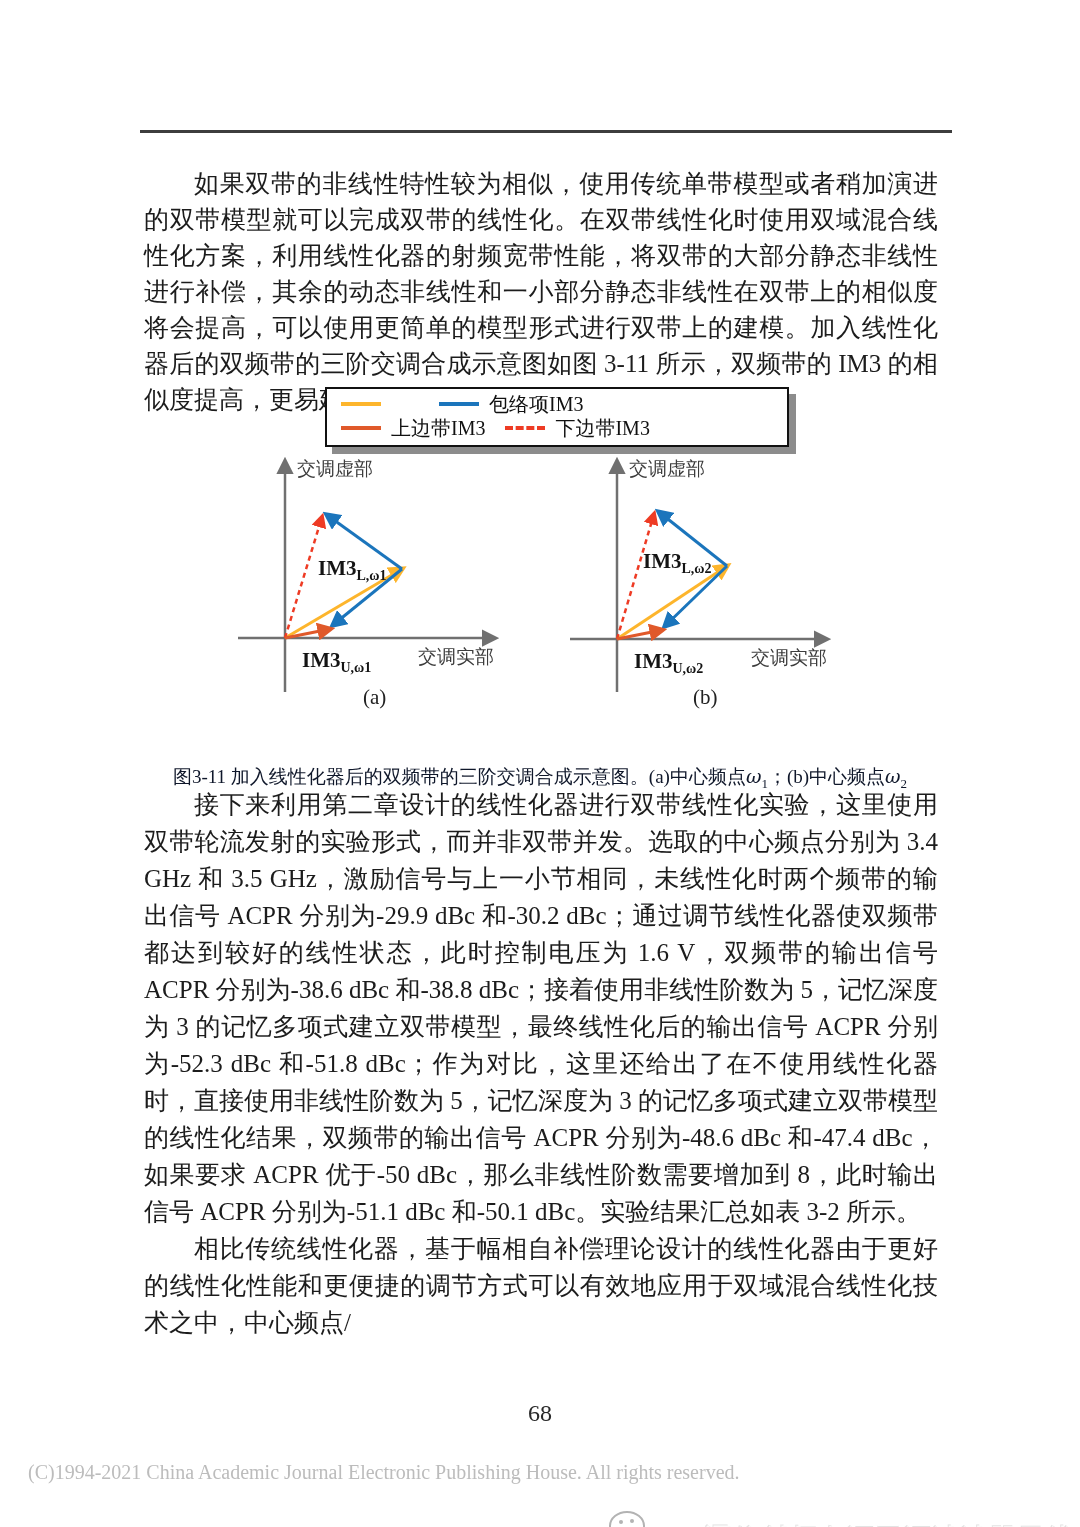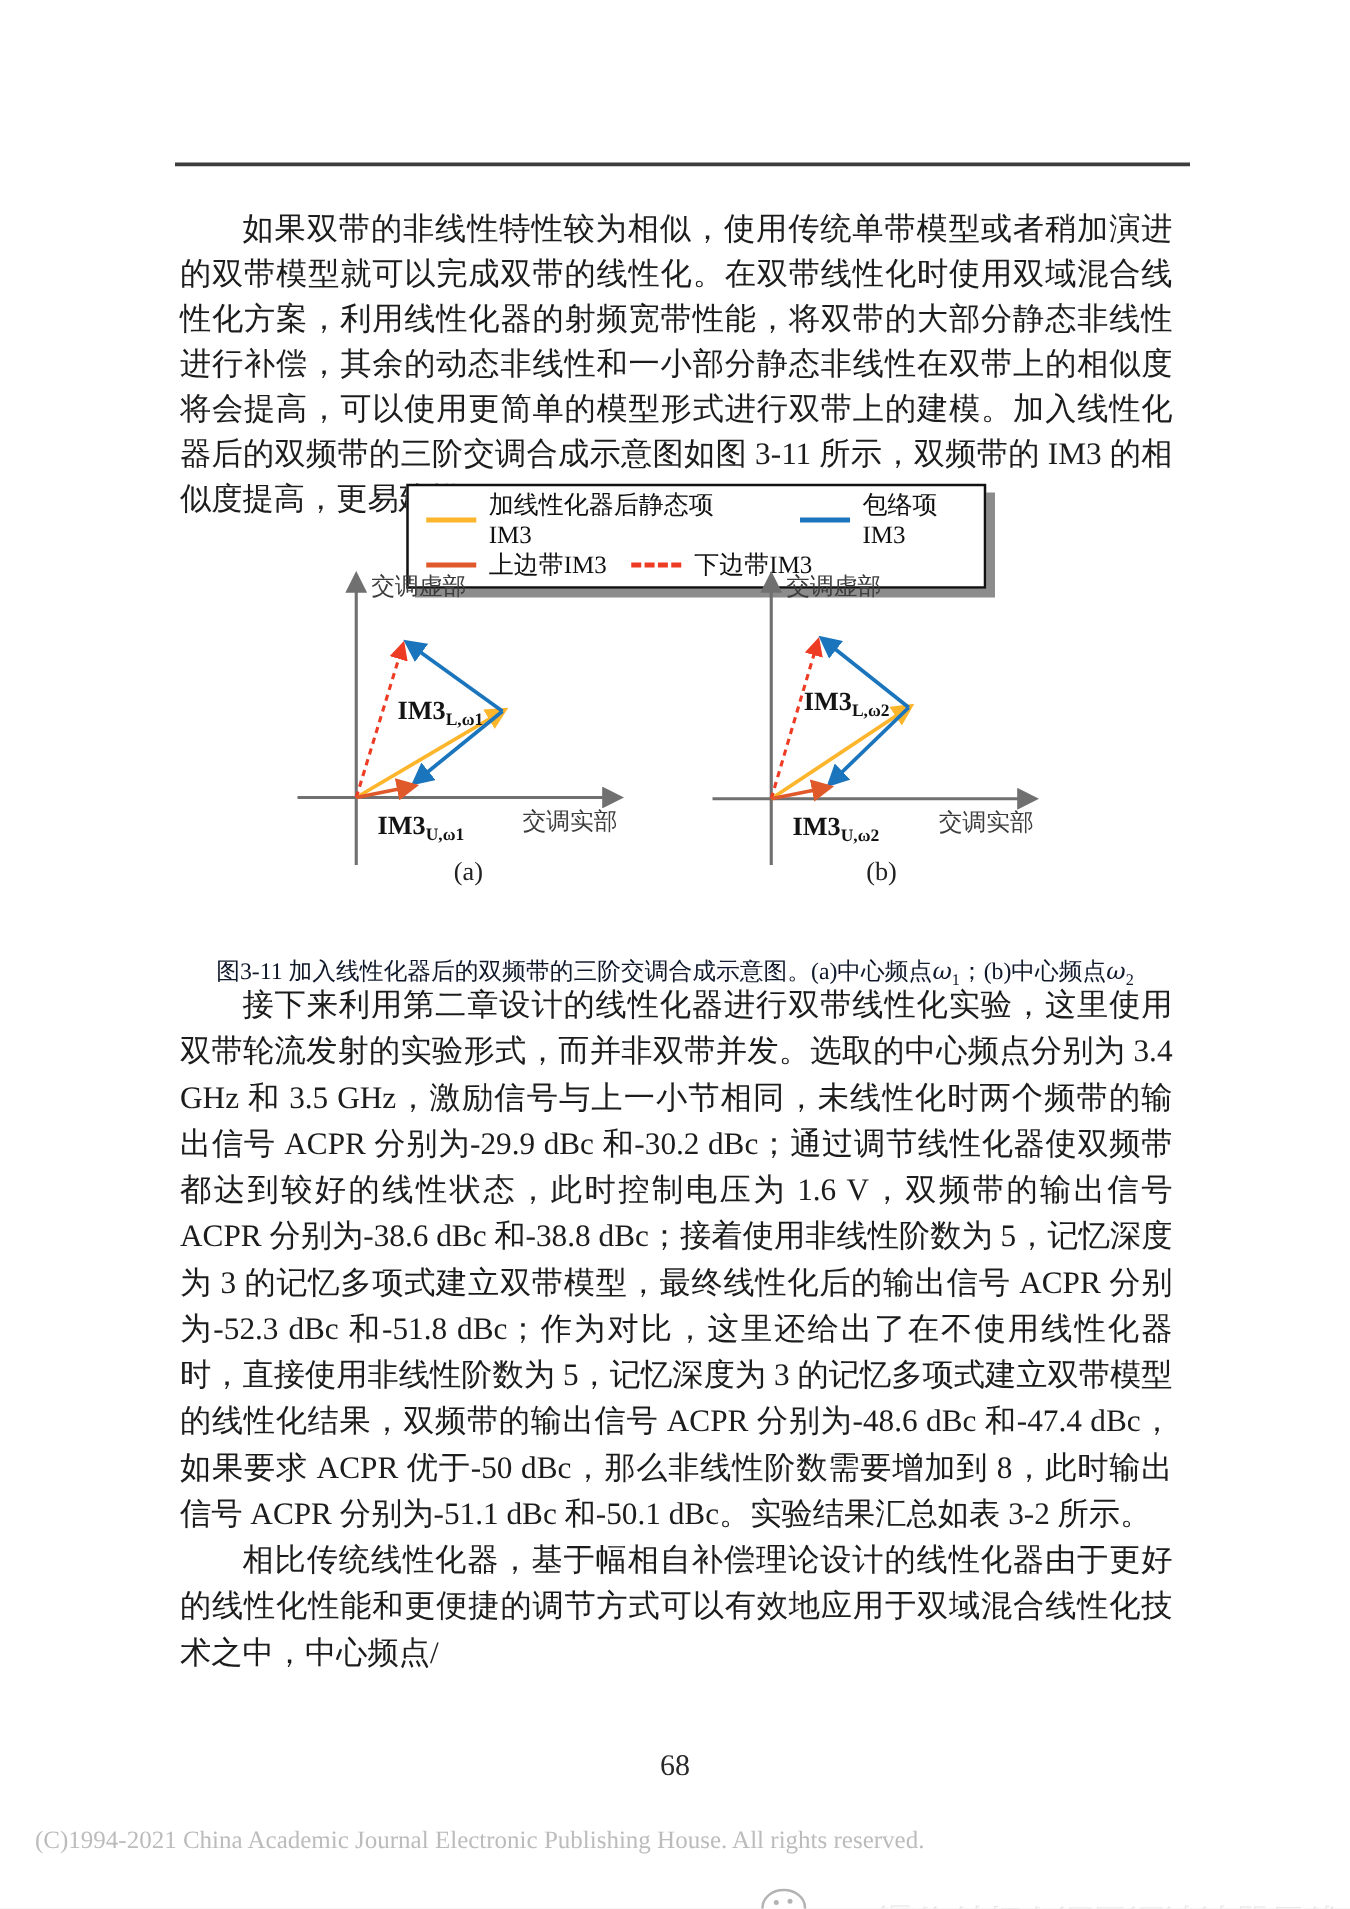--- a/index.html
+++ b/index.html
@@ -59,21 +59,20 @@
   <div class="header-rule"></div>
 
   <div class="bodyblock" id="p1">
     <p>如果双带的非线性特性较为相似，使用传统单带模型或者稍加演进的双带模型就可以完成双带的线性化。在双带线性化时使用双域混合线性化方案，利用线性化器的射频宽带性能，将双带的大部分静态非线性进行补偿，其余的动态非线性和一小部分静态非线性在双带上的相似度将会提高，可以使用更简单的模型形式进行双带上的建模。加入线性化器后的双频带的三阶交调合成示意图如图 3-11 所示，双频带的 IM3 的相似度提高，更易建模。</p>
   </div>
 
   <div class="legend-box">
     <div class="legend-row row1">
       <div class="legend-item">
         <span class="sw sw-yellow"></span>
-        <span>加线性化器后静态项IM3</span>
       </div>
       <div class="legend-item">
         <span class="sw sw-blue"></span>
         <span>包络项IM3</span>
       </div>
     </div>
     <div class="legend-row">
       <div class="legend-item">
         <span class="sw sw-orange"></span>
         <span>上边带IM3</span>

